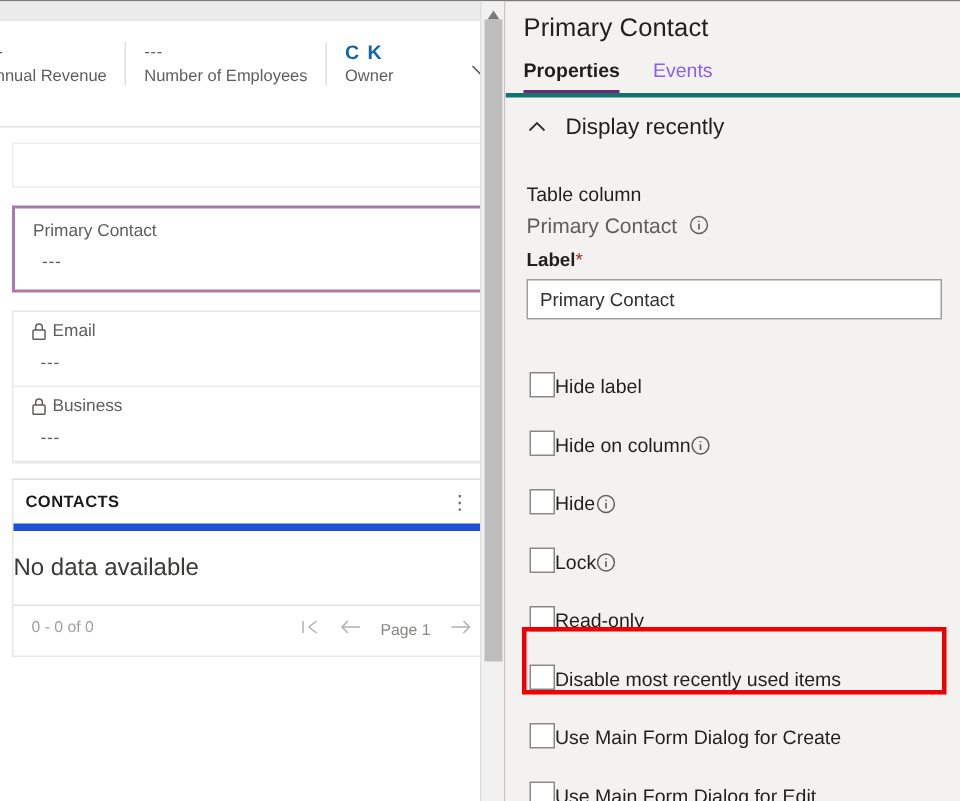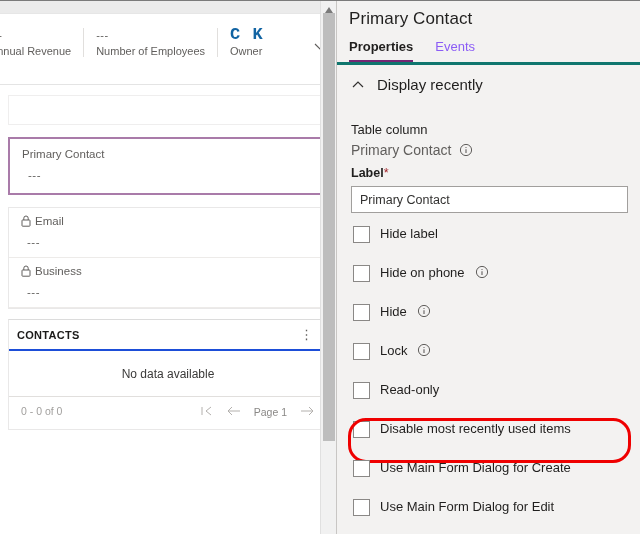--- a/index.html
+++ b/index.html
@@ -59,21 +59,21 @@
     min-width: 64px;
   }
   .hdr-col:first-child { border-left: none; }
   .hdr-val {
     color: #605e5c;
     font-size: 11px;
     letter-spacing: .5px;
     height: 14px;
     line-height: 14px;
   }
-  .hdr-val.blue { color: #1264a3; font-weight: 700; font-size: 17px; letter-spacing: 1px; font-family: Liberation Mono, monospace;}
+  .hdr-val.blue { color: #1264a3; font-weight: 700; font-size: 13px; letter-spacing: 1px;}
   .hdr-lbl {
     color: #605e5c;
     font-size: 11px;
     margin-top: 3px;
     white-space: nowrap;
   }
   .hdr-chev {
     margin-left: 6px;
     margin-top: 10px;
     width: 16px;
@@ -122,40 +122,39 @@
     margin: 10px 8px 0 8px;
     background: #ffffff;
     border: 1px solid #e9e8e8;
     border-top: 1px solid #dcdcdc;
   }
   .grid-head {
     display: flex;
     align-items: center;
     justify-content: space-between;
     padding: 9px 10px 8px 8px;
-    border-bottom: 2px solid #1d4ed8;
+    border-bottom: 5px solid #1d4ed8;
     text-align: center;
   }
   .grid-title {
     font-size: 11px;
     font-weight: 700;
     letter-spacing: .3px;
     color: #1b1a19;
   }
   .kebab {
     color: #605e5c;
     font-size: 13px;
     line-height: 8px;
     padding: 0 4px;
     letter-spacing: 0;
   }
   .grid-body {
-    text-align: center;
     color: #3b3a39;
-    font-size: 12px;
+    font-size: 16px;
     padding: 16px 0 15px 0;
     border-bottom: 1px solid #e1dfdd;
   }
   .grid-foot {
     display: flex;
     align-items: flex-start;
     justify-content: space-between;
     padding: 8px 12px 10px 12px;
     color: #a19f9d;
     font-size: 10.5px;
@@ -264,41 +263,39 @@
     display: flex;
     align-items: center;
     padding-left: 8px;
     font-size: 12.5px;
     color: #323130;
     box-sizing: border-box;
   }
   .cb-list { margin-top: 13px; }
   .cb-row {
     display: flex;
-    align-items: flex-start;
-    gap: 10px;
+    align-items: flex-end;
     height: 39px;
     padding-left: 2px;
     position: relative;
   }
   .cb-box {
     width: 17px; height: 17px;
     border: 1px solid #8a8886;
     background: #ffffff;
     flex: 0 0 auto;
     box-sizing: border-box;
   }
   .cb-text {
     font-size: 13px;
     color: #201f1e;
   }
   .cb-row.highlight {
     outline: 3px solid #ef0000;
     outline-offset: 0;
-    border-radius: 15px;
   }
 </style>
 </head>
 <body>
 
 <div id="root">
 
   <div class="canvas-wrap">
 
     <div class="top-strip"></div>
@@ -450,21 +447,21 @@
 
       <div class="cb-list">
 
         <div class="cb-row">
           <span class="cb-box"></span>
           <span class="cb-text">Hide label</span>
         </div>
 
         <div class="cb-row">
           <span class="cb-box"></span>
-          <span class="cb-text">Hide on phone</span>
+          <span class="cb-text">Hide on column</span>
           <span class="info-ic">
             <svg viewBox="0 0 14 14" width="14" height="14" fill="none" stroke="currentColor" stroke-width="1">
               <circle cx="7" cy="7" r="5.6"></circle>
                 <path d="M7 4.1 v0.7" stroke-width="1.3"></path>
                 <path d="M7 6.2 V10" stroke-width="1.1"></path>
             </svg>
           </span>
         </div>
 
         <div class="cb-row">

